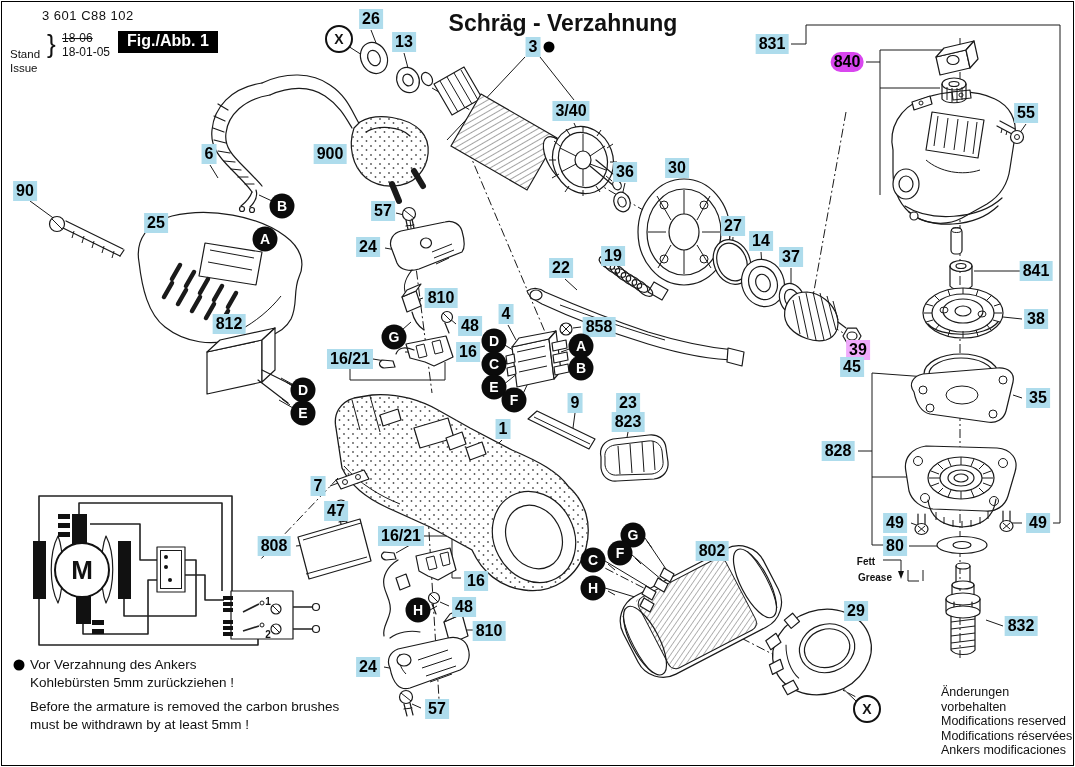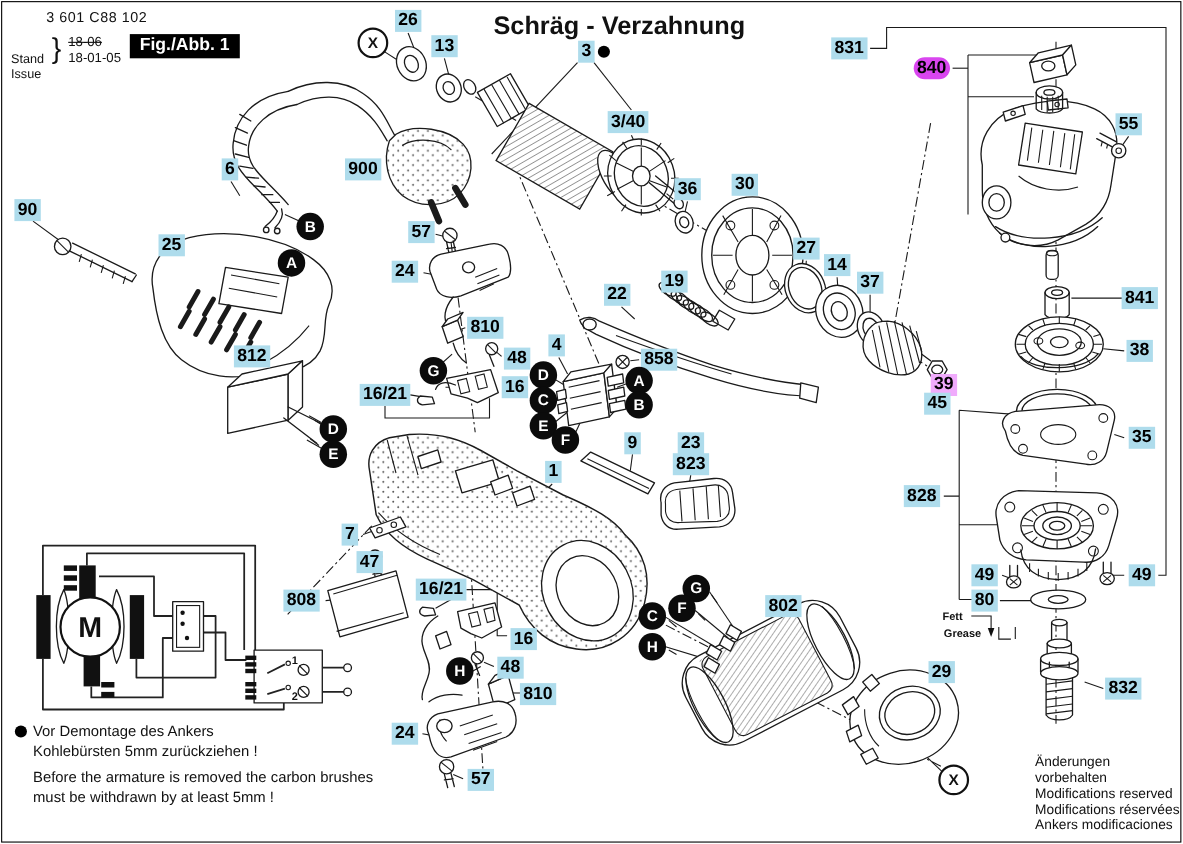--- a/index.html
+++ b/index.html
@@ -621,21 +621,21 @@
       <div class="co motor" style="left: 82px; top: 570px;">M</div>
       <div class="ptx" style="left: 268px; top: 601px;">1</div>
       <div class="ptx" style="left: 268px; top: 634px;">2</div>
       <div class="ptx" style="left: 866px; top: 561px;">Fett</div>
       <div class="ptx" style="left: 875px; top: 577px;">Grease</div>
       <div class="dot" style="width: 11px; height: 11px; left: 549px; top: 47px;"></div>
       <div class="dot" style="width: 11px; height: 11px; left: 19px; top: 665px;"></div>
     </div>
 
 <div id="footnote">
-  <div>Vor Demontage des Ankers</div>
+  <div>Vor Verzahnung des Ankers</div>
   <div>Kohlebürsten 5mm zurückziehen !</div>
   <div class="gap"></div>
   <div>Before the armature is removed the carbon brushes</div>
   <div>must be withdrawn by at least 5mm !</div>
 </div>
 
 <div id="revs">
   <div>Änderungen vorbehalten</div>
   <div>Modifications reserved</div>
   <div>Modifications réservées</div>

